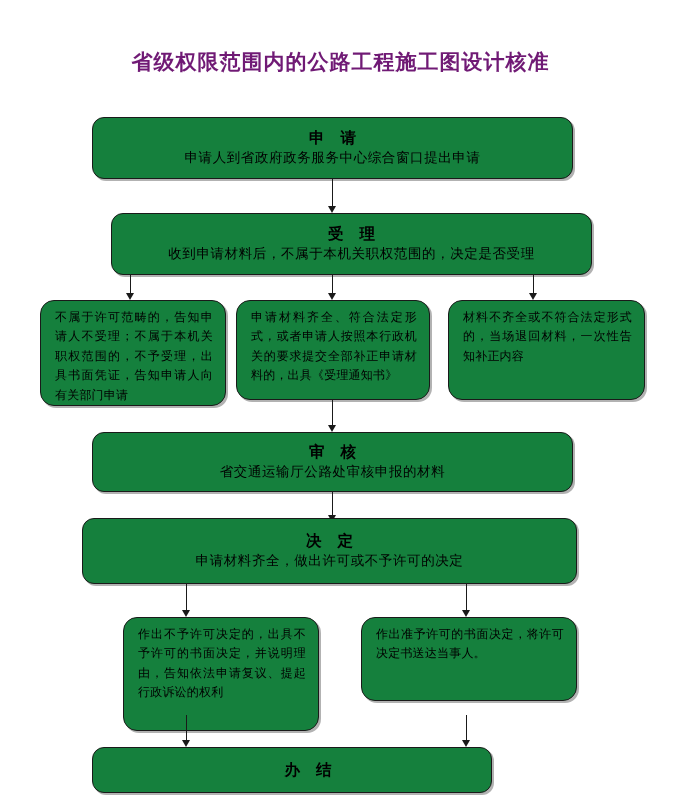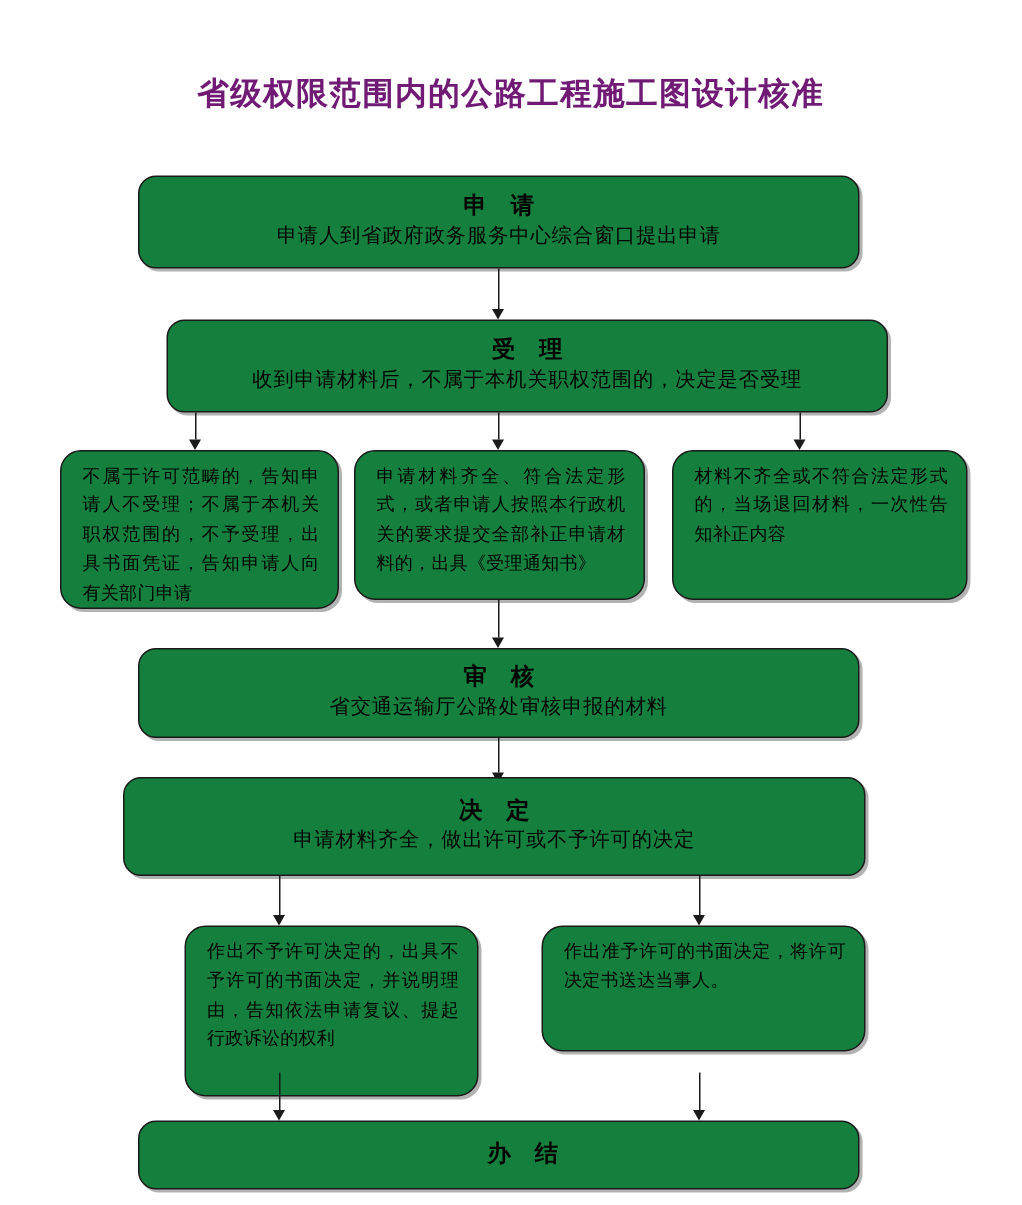--- a/index.html
+++ b/index.html
@@ -178,17 +178,17 @@
 
   <div class="conn" style="left:186px; top:715px; height:32px;">
     <div class="stem" style="height:25px;"></div>
     <div class="head" style="top:25px;"></div>
   </div>
   <div class="conn" style="left:466px; top:715px; height:32px;">
     <div class="stem" style="height:25px;"></div>
     <div class="head" style="top:25px;"></div>
   </div>
 
-  <div class="node center" style="left:92px; top:747px; width:481px; height:46px;padding-left:32px;">
+  <div class="node center" style="left:92px; top:747px; width:400px; height:46px;padding-left:32px;">
     <div class="node-head">办 结</div>
   </div>
 
 </div>
 
 </body></html>

